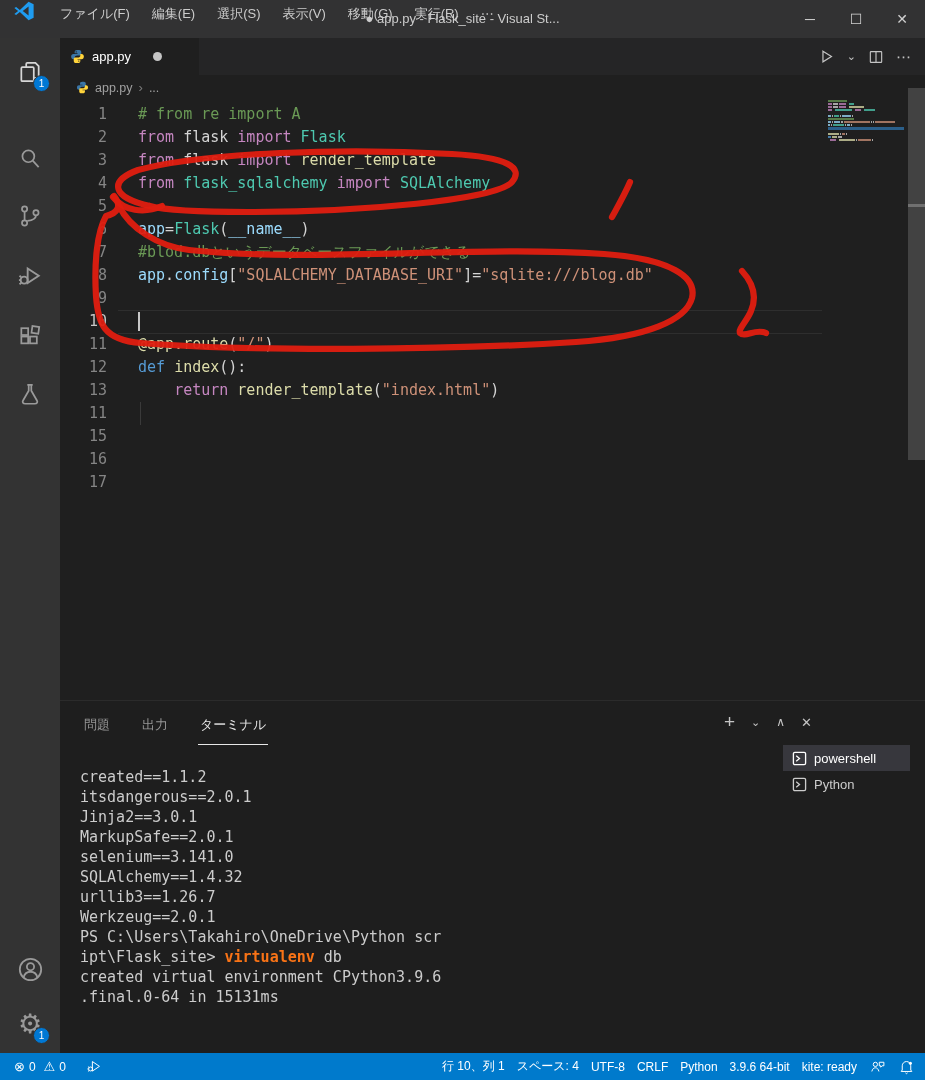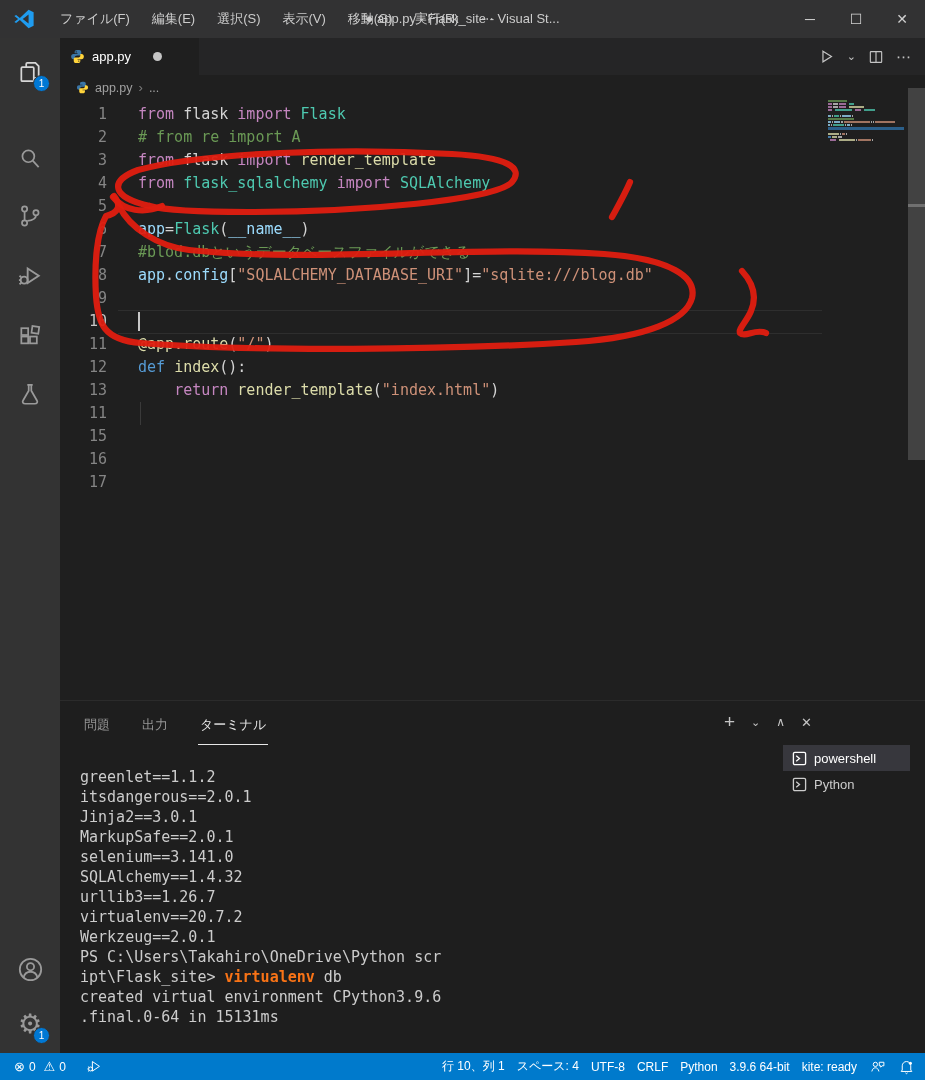--- a/index.html
+++ b/index.html
@@ -2,21 +2,21 @@
 <html><head>
 <meta charset="utf-8">
 <style>
   * { margin:0; padding:0; box-sizing:border-box; }
   html,body { width:925px; height:1080px; overflow:hidden; background:#1f1f1f;
               font-family:"Liberation Sans", sans-serif; }
   svg { display:block; }
 
   
   #titlebar { position:absolute; left:0; top:0; width:925px; height:38px;
-              background:#323233; display:flex; align-items:center; color:#cccccc; }
+              background:#323233; display:flex; align-items:flex-start; color:#cccccc; }
   #vscode-logo { width:22px; height:22px; margin:0 14px 0 13px; }
   .menu-item { font-size:13px; padding:0 11px; height:28px; line-height:28px; cursor:default; }
   #window-title { position:absolute; left:50%; transform:translateX(-50%); top:0; height:38px;
                   line-height:38px; font-size:13px; color:#cccccc; white-space:nowrap; }
   #win-controls { position:absolute; right:0; top:0; height:38px; display:flex; }
   .win-btn { width:46px; height:38px; display:flex; align-items:center; justify-content:center;
              color:#d0d0d0; font-size:14px; }
 
   
   #activitybar { position:absolute; left:0; top:38px; width:60px; height:1015px;
@@ -238,22 +238,22 @@
       <div class="ln active">10</div>
       <div class="ln">11</div>
       <div class="ln">12</div>
       <div class="ln">13</div>
       <div class="ln">11</div>
       <div class="ln">15</div>
       <div class="ln">16</div>
       <div class="ln">17</div>
     </div>
   <div id="code-lines">
+      <div class="code-line"><span class="tk-cm"># from re import A</span></div>
       <div class="code-line"><span class="tk-kw">from</span><span class="tk-pl"> flask </span><span class="tk-kw">import</span><span class="tk-pl"> </span><span class="tk-cls">Flask</span></div>
-      <div class="code-line"><span class="tk-cm"># from re import A</span></div>
       <div class="code-line"><span class="tk-kw">from</span><span class="tk-pl"> flask </span><span class="tk-kw">import</span><span class="tk-pl"> </span><span class="tk-fn">render_template</span></div>
       <div class="code-line"><span class="tk-kw">from</span><span class="tk-pl"> </span><span class="tk-cls">flask_sqlalchemy</span><span class="tk-pl"> </span><span class="tk-kw">import</span><span class="tk-pl"> </span><span class="tk-cls">SQLAlchemy</span></div>
       <div class="code-line"></div>
       <div class="code-line"><span class="tk-var">app</span><span class="tk-pl">=</span><span class="tk-cls">Flask</span><span class="tk-pl">(</span><span class="tk-var">__name__</span><span class="tk-pl">)</span></div>
       <div class="code-line"><span class="tk-cm">#blod.dbというデータベースファイルができる</span></div>
       <div class="code-line"><span class="tk-var">app</span><span class="tk-pl">.</span><span class="tk-var">config</span><span class="tk-pl">[</span><span class="tk-str">"SQLALCHEMY_DATABASE_URI"</span><span class="tk-pl">]</span><span class="tk-pl">=</span><span class="tk-str">"sqlite:///blog.db"</span></div>
       <div class="code-line"></div>
       <div class="code-line"></div>
       <div class="code-line"><span class="tk-fn">@app.route</span><span class="tk-pl">(</span><span class="tk-str">"/"</span><span class="tk-pl">)</span></div>
       <div class="code-line"><span class="tk-def">def </span><span class="tk-fn">index</span><span class="tk-pl">():</span></div>
@@ -294,28 +294,27 @@
     <span class="panel-tab">出力</span>
     <span class="panel-tab active">ターミナル</span>
   </div>
   <div id="panel-actions">
     <span class="pa" style="font-size:19px;">+</span>
     <span class="pa" style="font-size:11px;">⌄</span>
     <span class="pa" style="font-size:12px;">∧</span>
     <span class="pa" style="font-size:13px;">✕</span>
   </div>
   <div id="terminal-lines">
-      <div class="term-line"><span class="tk-tpl">greenlet==1.1.2</span></div>
+      <div class="term-line"><span class="tk-tpl">created==1.1.2</span></div>
       <div class="term-line"><span class="tk-tpl">itsdangerous==2.0.1</span></div>
       <div class="term-line"><span class="tk-tpl">Jinja2==3.0.1</span></div>
       <div class="term-line"><span class="tk-tpl">MarkupSafe==2.0.1</span></div>
       <div class="term-line"><span class="tk-tpl">selenium==3.141.0</span></div>
       <div class="term-line"><span class="tk-tpl">SQLAlchemy==1.4.32</span></div>
       <div class="term-line"><span class="tk-tpl">urllib3==1.26.7</span></div>
-      <div class="term-line"><span class="tk-tpl">virtualenv==20.7.2</span></div>
       <div class="term-line"><span class="tk-tpl">Werkzeug==2.0.1</span></div>
       <div class="term-line"><span class="tk-tpl">PS C:\Users\Takahiro\OneDrive\Python scr</span></div>
       <div class="term-line"><span class="tk-tpl">ipt\Flask_site&gt; </span><span class="tk-yel">virtualenv</span><span class="tk-tpl"> db</span></div>
       <div class="term-line"><span class="tk-tpl">created virtual environment CPython3.9.6</span></div>
       <div class="term-line"><span class="tk-tpl">.final.0-64 in 15131ms</span></div>
     </div>
   <div id="terminal-list">
       <div class="term-row selected">
         <svg width="15" height="15" viewBox="0 0 16 16">
           <rect x="1.5" y="1.5" width="13" height="13" rx="1.5"></rect>

